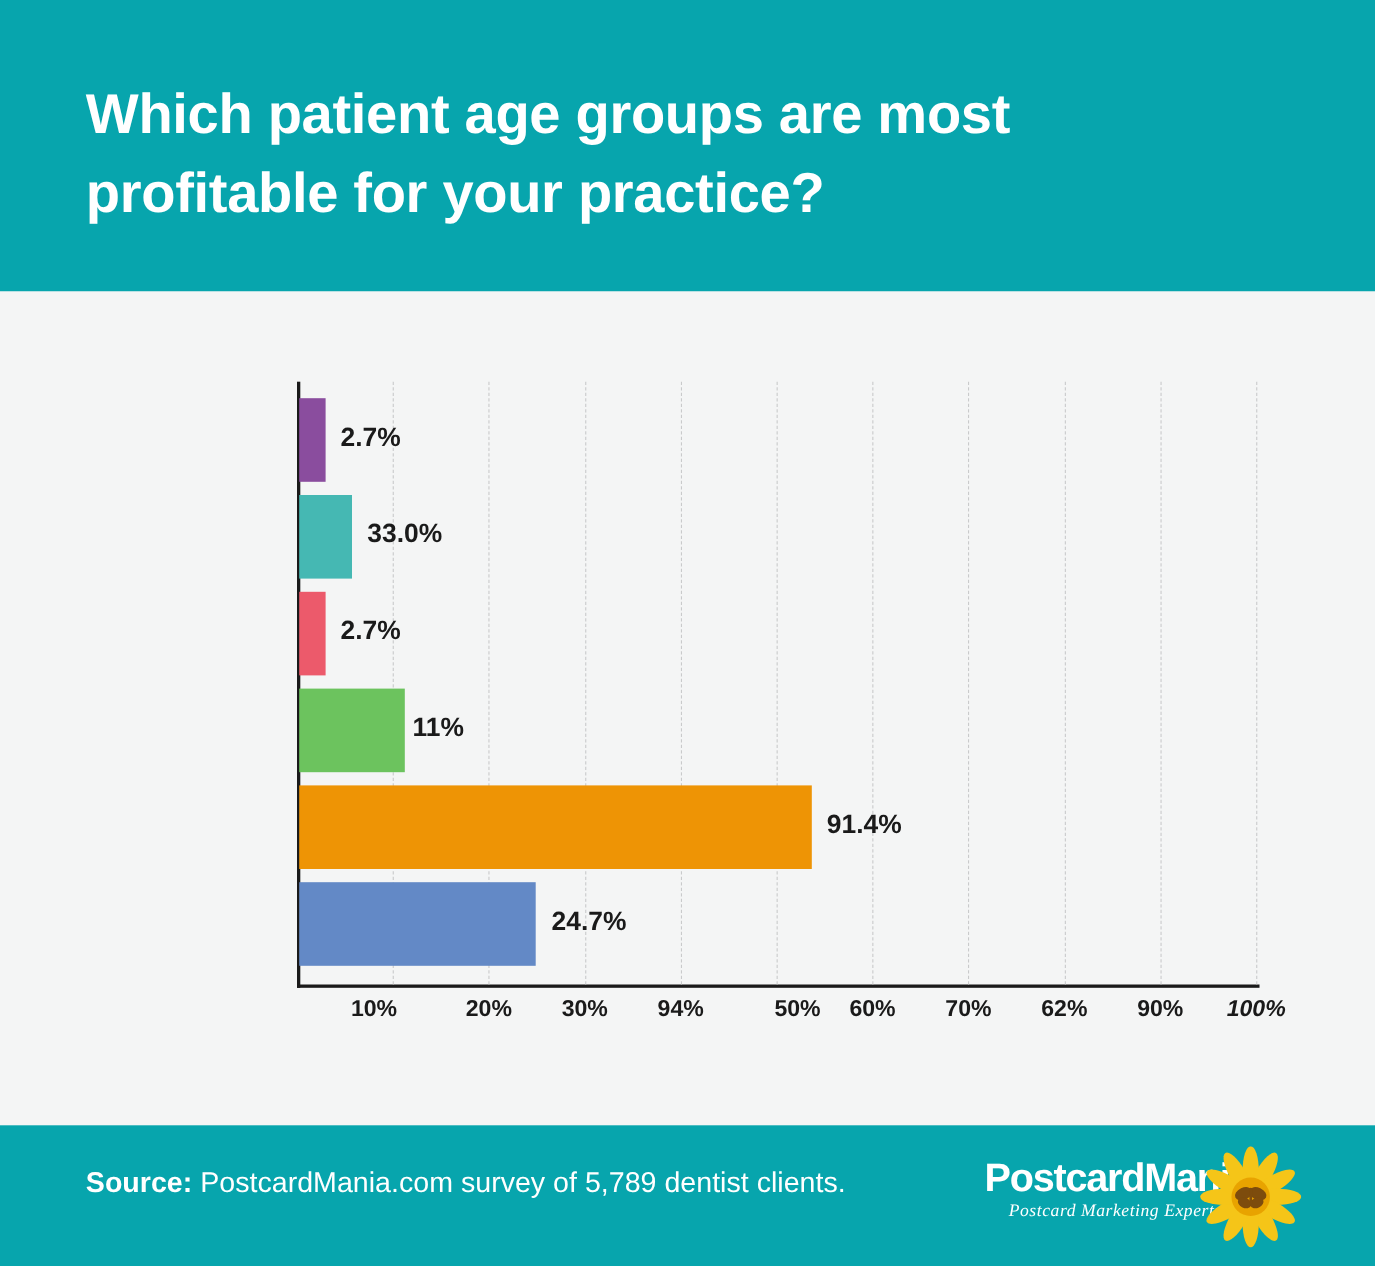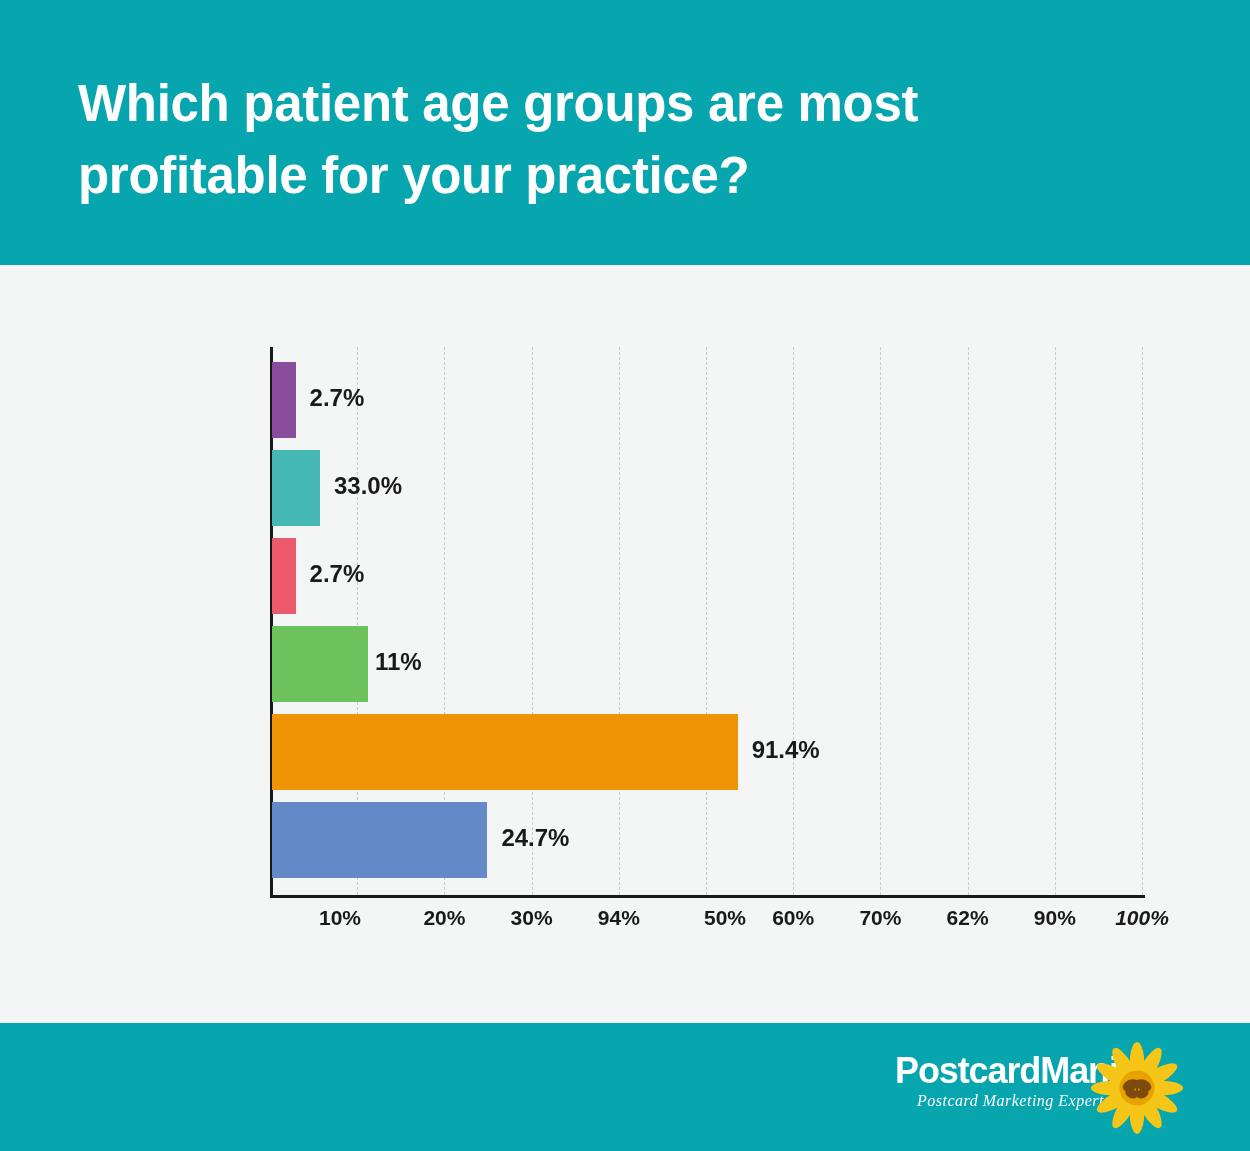--- a/index.html
+++ b/index.html
@@ -158,20 +158,23 @@
           <div class="bar-value" style="left: 751.648px; top: 471px;">91.4%</div>
         </div>
         <div class="bar-row" style="top: 0px;">
           <div class="bar" style="top: 537px; width: 215.384px; background: rgb(99, 137, 198);"></div>
           <div class="bar-value" style="left: 501.384px; top: 559px; text-align: center;">24.7%</div>
         </div>
       </div>
   </div>
 
   <div class="footer"></div>
+  <div class="source-text">
+    <b>Source:</b><span class="source-rest"> PostcardMania.com survey of 5,789 dentist clients.</span>
+  </div>
 
   <div class="logo">
     <div class="logo-word">PostcardMania</div>
     <div class="logo-tag">Postcard Marketing Experts</div>
     <svg class="sunflower" viewBox="0 0 100 100">
       <g transform="translate(50,50)">
         <g fill="#f5c518">
           <ellipse rx="8" ry="24" cy="-26"></ellipse>
           <ellipse rx="8" ry="24" cy="-26" transform="rotate(30)"></ellipse>
           <ellipse rx="8" ry="24" cy="-26" transform="rotate(60)"></ellipse>

